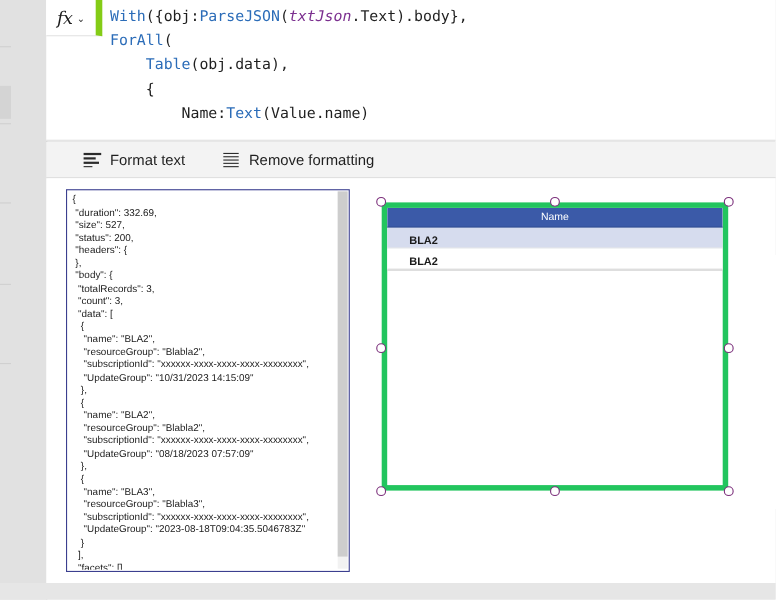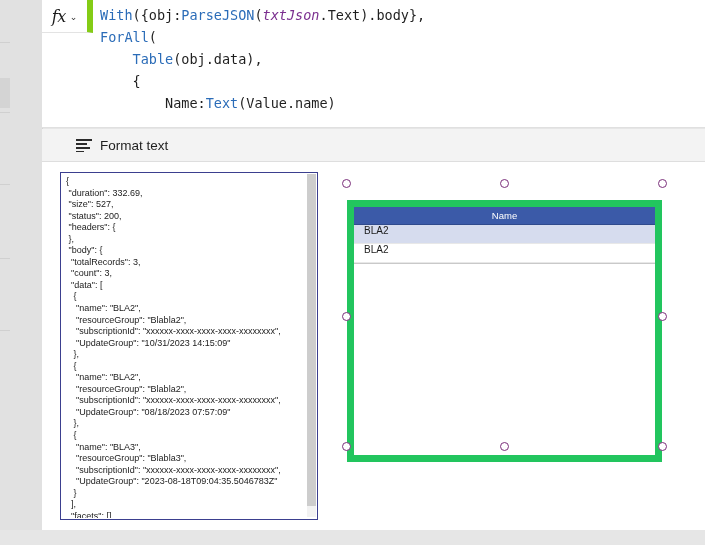--- a/index.html
+++ b/index.html
@@ -194,48 +194,48 @@
   
   #data-table-wrap {
     position: absolute;
     left: 305px; top: 22px;
     width: 315px; height: 262px;
   }
   #data-table {
     position: absolute;
     left: 0; top: 0;
     width: 315px; height: 262px;
-    border: 7px solid #22c55e;
-    background: #ffffff;
-    box-sizing: border-box;
-    overflow: hidden;
-    margin-top: 16px;
+    border: 5px solid #22c55e;
+    background: #ffffff;
+    box-sizing: border-box;
+    overflow: hidden;
   }
   #dt-header {
     height: 18px;
     background: #3b5aa8;
     color: #ffffff;
     font-size: 9.5px;
     display: flex;
     align-items: center;
     justify-content: center;
     border-bottom: 1px solid #2f4a8c;
     box-sizing: border-box;
   }
   .dt-row {
     height: 19px;
     display: flex;
-    align-items: flex-start;
-    padding-left: 10px;
+    align-items: flex-end;
+    padding-left: 20px;
     font-size: 10px;
     color: #1b1b1b;
     background: #ffffff;
     border-bottom: 1px solid #e8e8e8;
     box-sizing: border-box;
     cursor: pointer;
+    font-weight: bold;
   }
   .dt-row.selected { background: #d6dcee; }
   #dt-blank {
     border-top: 1px solid #c9c9c9;
     height: 1px;
   }
 
   
   .handle {
     position: absolute;
@@ -282,20 +282,30 @@
 
 <div id="format-toolbar">
   <div class="tb-btn" id="btn-format-text">
     <span class="tb-icon ic-format">
         <i></i>
         <i></i>
         <i></i>
         <i></i>
       </span>
     <span>Format text</span>
+  </div>
+  <div class="tb-btn" id="btn-remove-formatting">
+    <span class="tb-icon ic-remove">
+        <i></i>
+        <i></i>
+        <i></i>
+        <i></i>
+        <i></i>
+      </span>
+    <span>Remove formatting</span>
   </div>
 </div>
 
 <div id="canvas">
 
   <div id="json-textbox">
     <div id="json-text">{
  "duration": 332.69,
  "size": 527,
  "status": 200,

